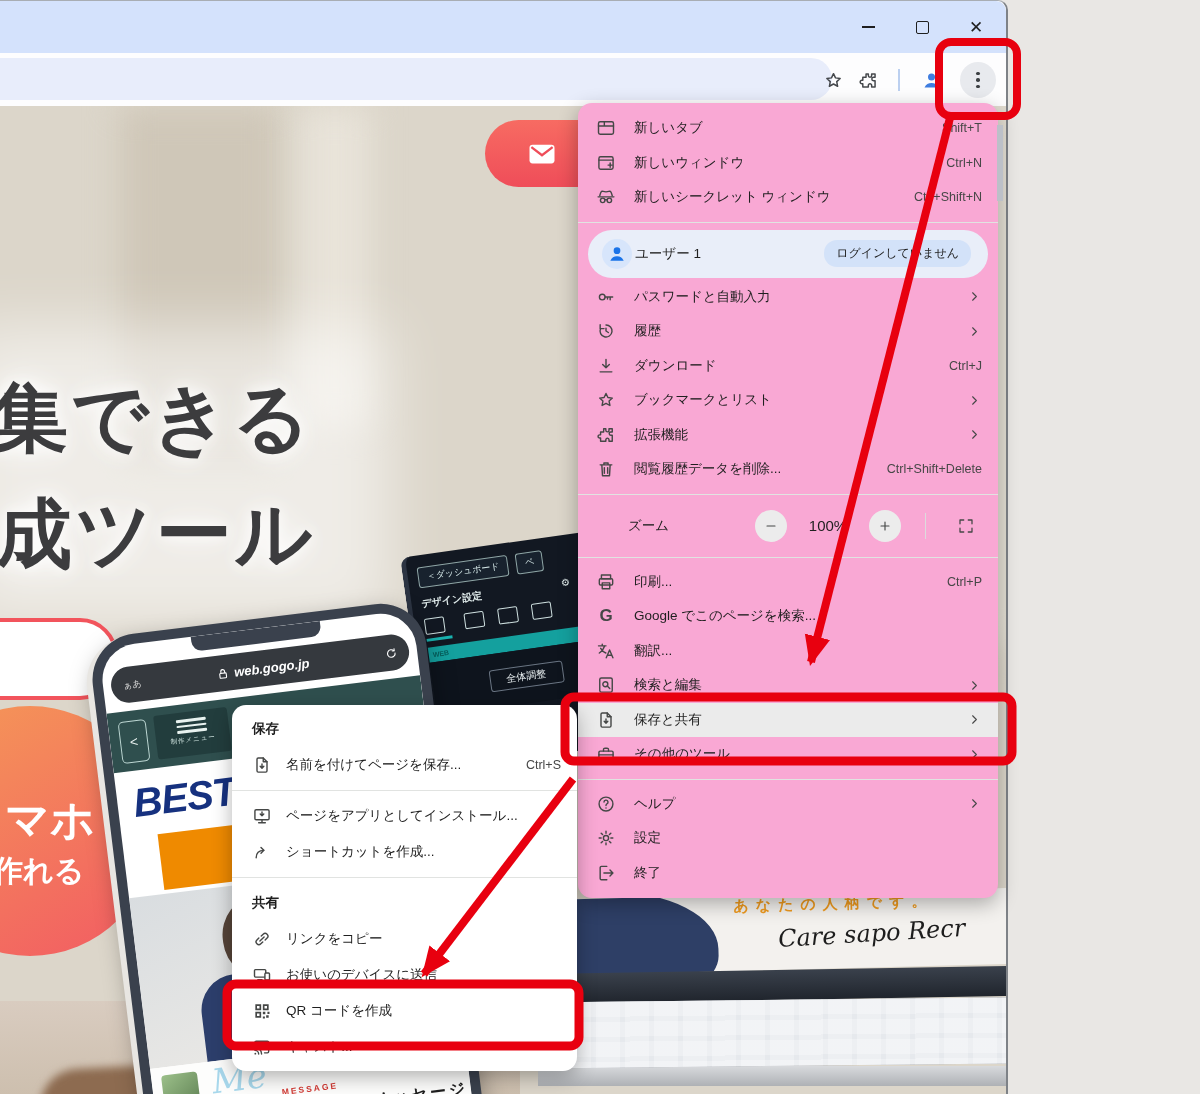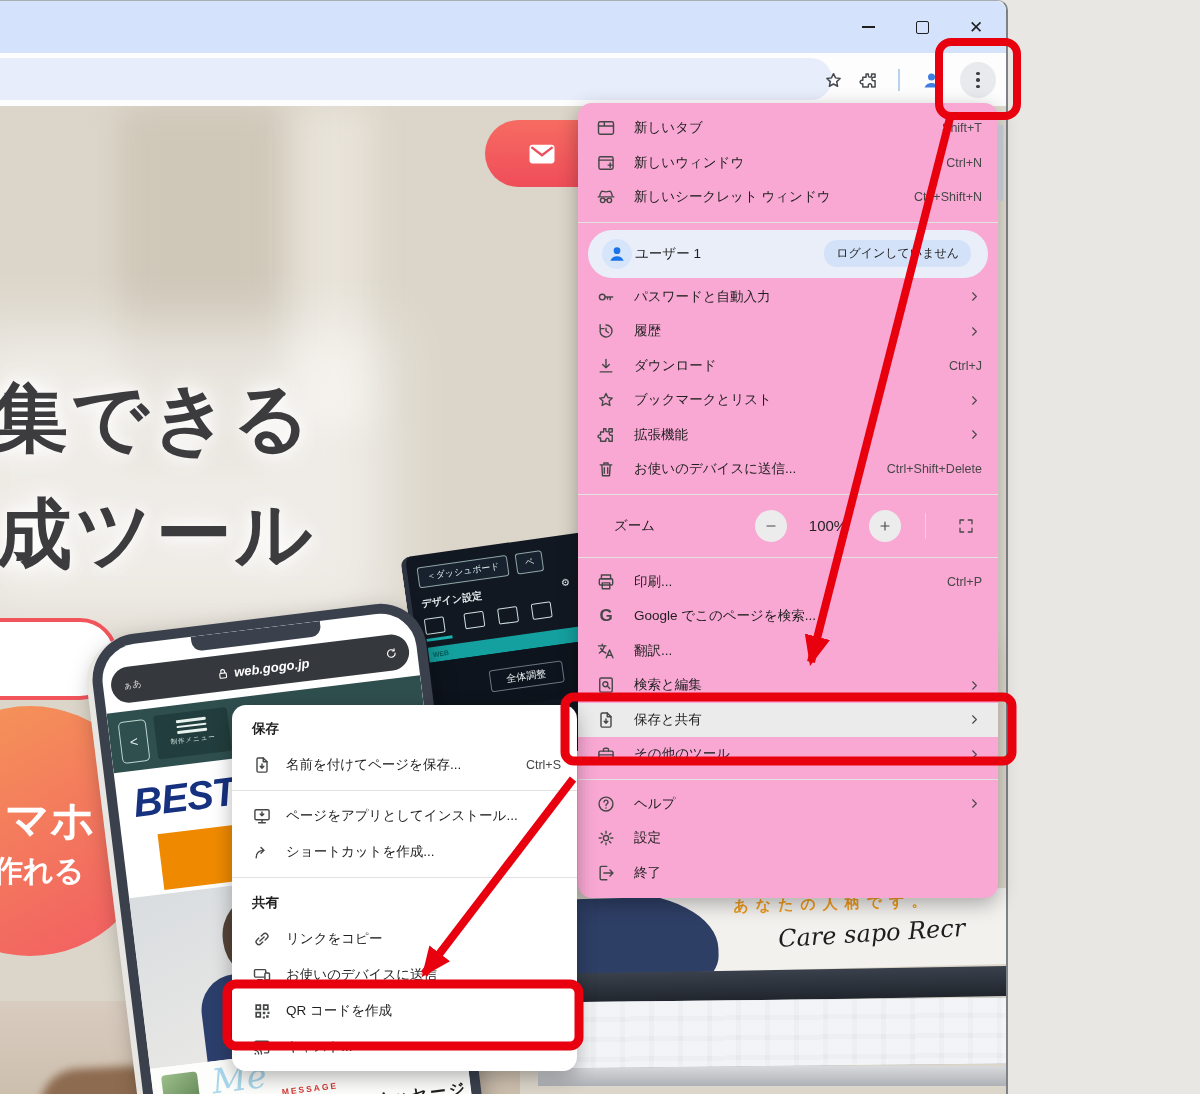--- a/index.html
+++ b/index.html
@@ -119,21 +119,21 @@
   .mrow.hovered{background:#ebebeb;}
   .mdiv{height:1px;background:#e1e3e1;margin:7px 0;}
   .gletter{font-size:17px;font-weight:700;color:#5f6368;}
 
   .user-pill{display:flex;align-items:center;gap:3px;height:48px;margin:2px 10px;background:#e9eef9;border-radius:24px;padding:0 14px;}
   .user-ava{width:30px;height:30px;border-radius:50%;background:#d7e5fb;color:#1a73e8;display:flex;align-items:center;justify-content:center;}
   .user-ava svg{width:20px;height:20px;}
   .user-name{flex:1;font-size:13.5px;}
   .user-badge{background:#d3e2f9;border-radius:13px;padding:5px 12px;font-size:12px;white-space:nowrap;}
 
-  .zoomrow{display:flex;align-items:center;height:48px;padding:0 16px 0 18px;gap:18px;font-size:13.5px;}
+  .zoomrow{display:flex;align-items:center;height:48px;padding:0 16px 0 32px;gap:18px;font-size:13.5px;}
   .zoomrow .lbl{flex:1;}
   .zbtn{width:32px;height:32px;border-radius:50%;background:#ececec;display:flex;align-items:center;justify-content:center;color:#454746;}
   .zbtn svg{width:16px;height:16px;}
   .zval{width:46px;text-align:center;font-size:15px;}
   .zsep{width:1px;height:26px;background:#dcdcdc;margin:0 6px;}
   .zfull{width:32px;height:32px;display:flex;align-items:center;justify-content:center;color:#454746;}
   .zfull svg{width:18px;height:18px;}
 
   
   .submenu{position:absolute;left:232px;top:705px;width:345px;background:#fff;border-radius:14px;
@@ -434,21 +434,21 @@
           </svg>
         </span>
     </div>
     <div class="mrow">
       <span class="micon">
           <svg viewBox="0 0 24 24" fill="none" stroke="currentColor" stroke-width="1.7" stroke-linecap="round" stroke-linejoin="round">
             <path d="M5 7h14M9.5 7V4.8h5V7M7 7l.8 13h8.4L17 7"></path>
             <path d="M10 10.5v6.5M14 10.5v6.5"></path>
           </svg>
         </span>
-      <span class="lbl">お使いのデバイスに送信...</span>
+      <span class="lbl">閲覧履歴データを削除...</span>
         <span class="sc">Ctrl+Shift+Delete</span>
     </div>
     <div class="mdiv"></div>
 
     <div class="zoomrow">
       <span class="micon"><svg viewBox="0 0 24 24" fill="none" stroke="currentColor" stroke-width="1.7" stroke-linecap="round" stroke-linejoin="round">
             <circle cx="10.5" cy="10.5" r="5.5"></circle>
             <path d="M14.7 14.7 20 20"></path>
           </svg></span>
       <span class="lbl">ズーム</span>

